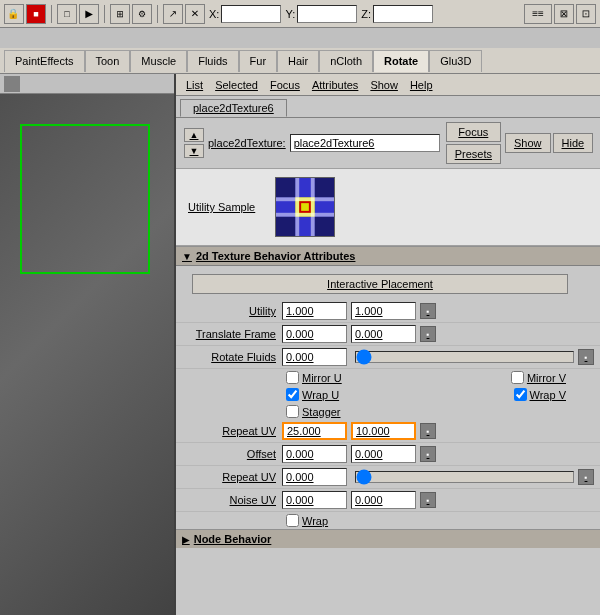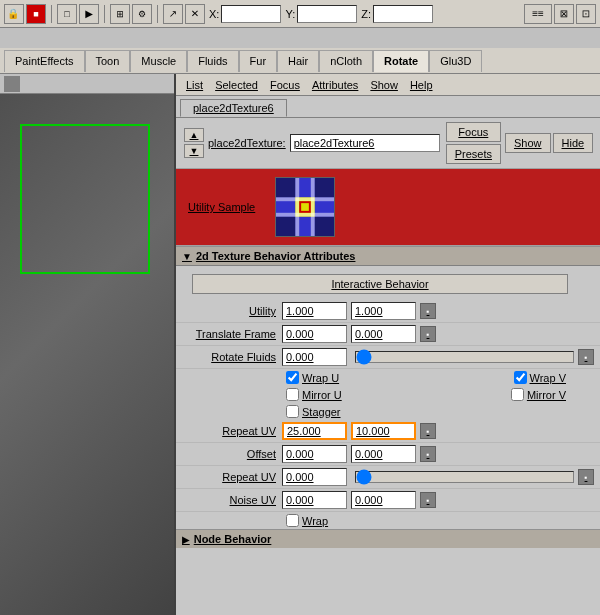--- a/index.html
+++ b/index.html
@@ -202,21 +202,21 @@
       font-size: 11px;
       padding: 0 3px;
       flex: 1;
     }
 
     
     .utility-area {
       display: flex;
       align-items: center;
       padding: 8px 12px;
-      background: #b91c1c;
+      background: #e5e5e5;
       border-bottom: 1px solid #a0a0a0;
       gap: 12px;
     }
     .utility-label {
       font-size: 11px;
       margin-right: 8px;
     }
     .texture-preview {
       width: 60px;
       height: 60px;
@@ -489,21 +489,21 @@
 
     <div class="attr-container">
       <div class="attr-inner">
 
         <div class="attr-header">
           <span class="attr-header-arrow">▼</span>
           <span class="attr-header-title">2d Texture Behavior Attributes</span>
         </div>
 
         <div style="padding:4px 8px 2px 8px;">
-          <button class="interactive-btn">Interactive Behavior</button>
+          <button class="interactive-btn">Interactive Placement</button>
         </div>
 
         <div class="attr-row">
           <span class="attr-row-label">Utility</span>
           <input class="attr-field" value="1.000" style="">
           <input class="attr-field" value="1.000" style="">
           <div class="attr-icon-btn">▪</div>
         </div>
 
         <div class="attr-row">
@@ -511,48 +511,48 @@
           <input class="attr-field" value="0.000" style="">
           <input class="attr-field" value="0.000" style="">
           <div class="attr-icon-btn">▪</div>
         </div>
 
         <div class="attr-row">
           <span class="attr-row-label">Rotate Fluids</span>
           <input class="attr-field" value="0.000" style="">
           <input type="range" class="attr-slider" min="0" max="360" value="0" style="width: 80px;">
           <div class="attr-icon-btn">▪</div>
+        </div>
+
+        <div class="checkbox-row">
+          <label class="checkbox-item">
+            <input type="checkbox" style="">
+            <span>Mirror U</span>
+          </label>
+          <span style="flex:1"></span>
+          <label class="checkbox-item">
+            <input type="checkbox" style="">
+            <span>Mirror V</span>
+          </label>
+          <span style="width:20px;"></span>
         </div>
 
         <div class="checkbox-row">
           <label class="checkbox-item">
             <input type="checkbox" checked="" style="">
             <span>Wrap U</span>
           </label>
           <span style="flex:1"></span>
           <label class="checkbox-item">
             <input type="checkbox" checked="" style="">
             <span>Wrap V</span>
           </label>
           <span style="width:20px;"></span>
         </div>
 
-        <div class="checkbox-row">
-          <label class="checkbox-item">
-            <input type="checkbox" style="">
-            <span>Mirror U</span>
-          </label>
-          <span style="flex:1"></span>
-          <label class="checkbox-item">
-            <input type="checkbox" style="">
-            <span>Mirror V</span>
-          </label>
-          <span style="width:20px;"></span>
-        </div>
-
         <div class="stagger-row">
           <label class="checkbox-item">
             <input type="checkbox" style="">
             <span>Stagger</span>
           </label>
         </div>
 
         <div class="attr-row">
           <span class="attr-row-label">Repeat UV</span>
           <input class="attr-field highlight" value="25.000" style="">

